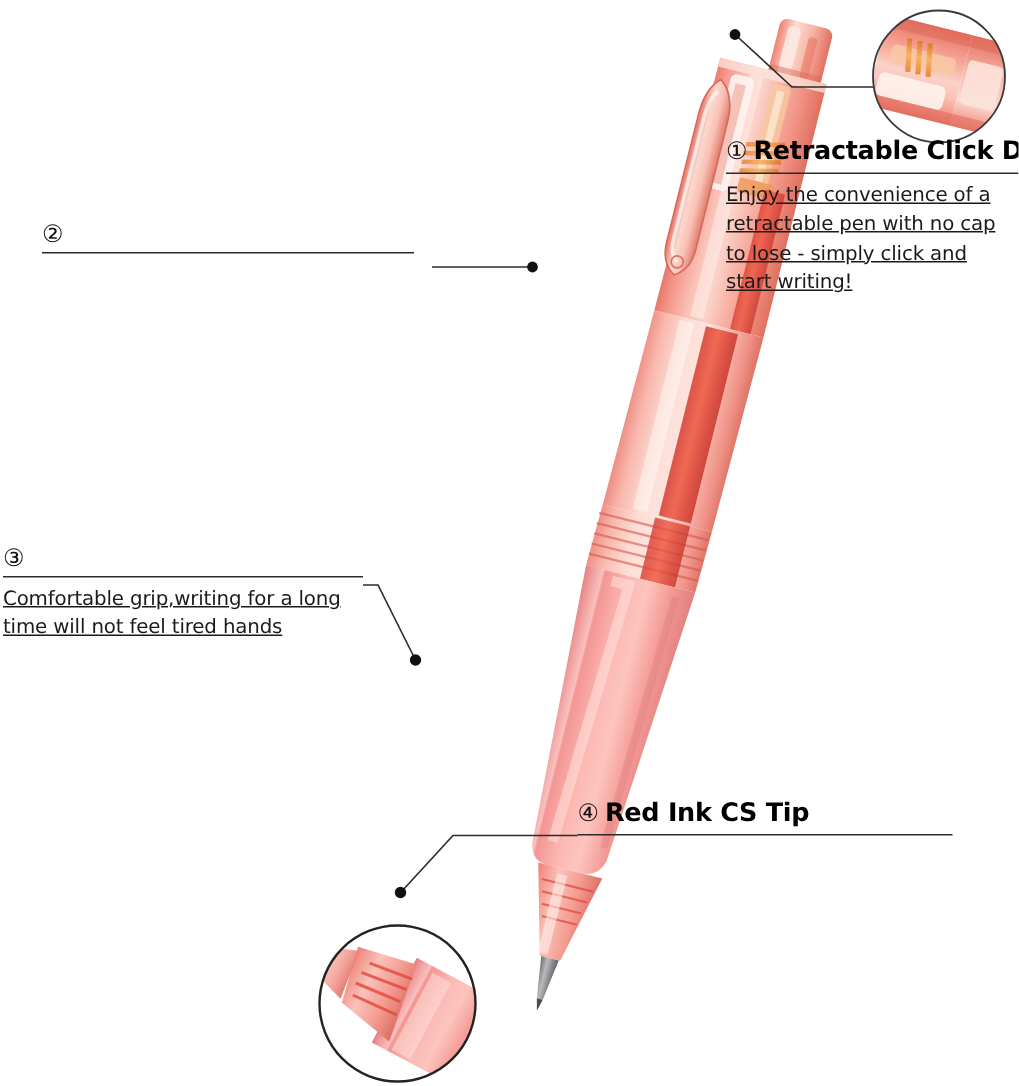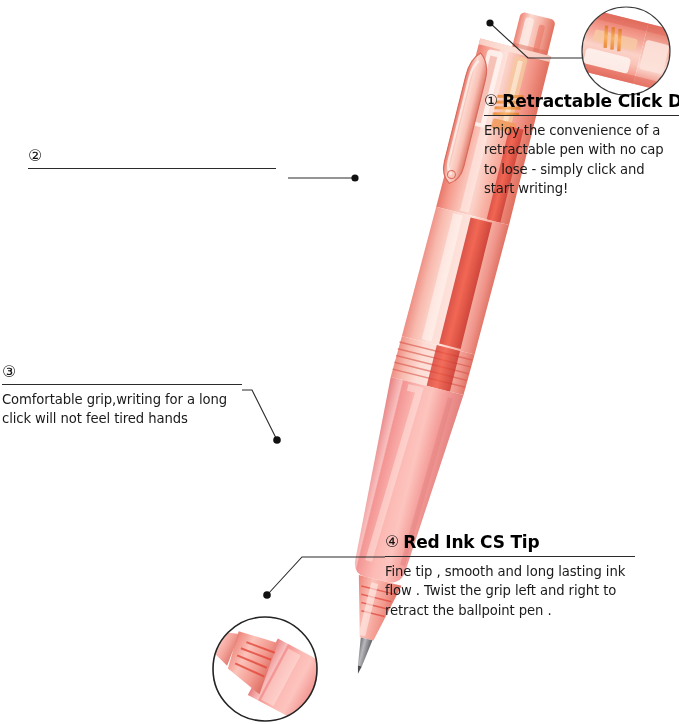--- a/index.html
+++ b/index.html
@@ -8,21 +8,21 @@
        -webkit-font-smoothing:antialiased;}
 
   #stage{position:absolute;left:0;top:0;width:679px;height:724px;background:#fff;}
 
   
   .callout{position:absolute;}
   .co-head{display:flex;align-items:center;gap:4px;white-space:nowrap;}
   .co-num{font-size:16px;line-height:1;color:#111;font-weight:400;}
   .co-title{font-size:17px;font-weight:700;color:#000;letter-spacing:-0.2px;line-height:1.1;}
   .co-rule{height:1px;background:#2b2b2b;margin-top:4px;}
-  .co-body{font-size:13.2px;line-height:1.47;color:#1a1a1a;margin-top:5px;letter-spacing:-0.1px;}
+  .co-body{font-size:13.2px;line-height:1.47;color:#1a1a1a;margin-top:5px;letter-spacing:-0.1px;text-decoration:underline;}
 
   #co1{left:484px;top:92px;width:195px;}
   #co1 .co-rule{width:195px;}
   #co1 .co-body{width:193px;}
 
   #co2{left:20px;top:148px;width:268px;}
   #co2 .co-head{padding-left:8px;}
   #co2 .co-rule{width:248px;margin-left:8px;}
   #co2 .co-body{width:258px;padding-left:8px;}
 
@@ -264,25 +264,24 @@
       <span class="co-num">②</span>
     </div>
     <div class="co-rule"></div>
   </div>
 
   <div class="callout" id="co3">
     <div class="co-head">
       <span class="co-num">③</span>
     </div>
     <div class="co-rule"></div>
-    <div class="co-body">Comfortable grip,writing for a long click will not feel tired hands</div>
+    <div class="co-body">Comfortable grip,writing for a long time will not feel tired hands</div>
   </div>
 
   <div class="callout" id="co4">
     <div class="co-head">
       <span class="co-num">④</span>
       <span class="co-title">Red Ink CS Tip</span>
     </div>
     <div class="co-rule"></div>
-    <div class="co-body">Fine tip , smooth and long lasting ink flow . Twist the grip left and right to retract the ballpoint pen .</div>
   </div>
 
 </div>
 
 </body></html>

